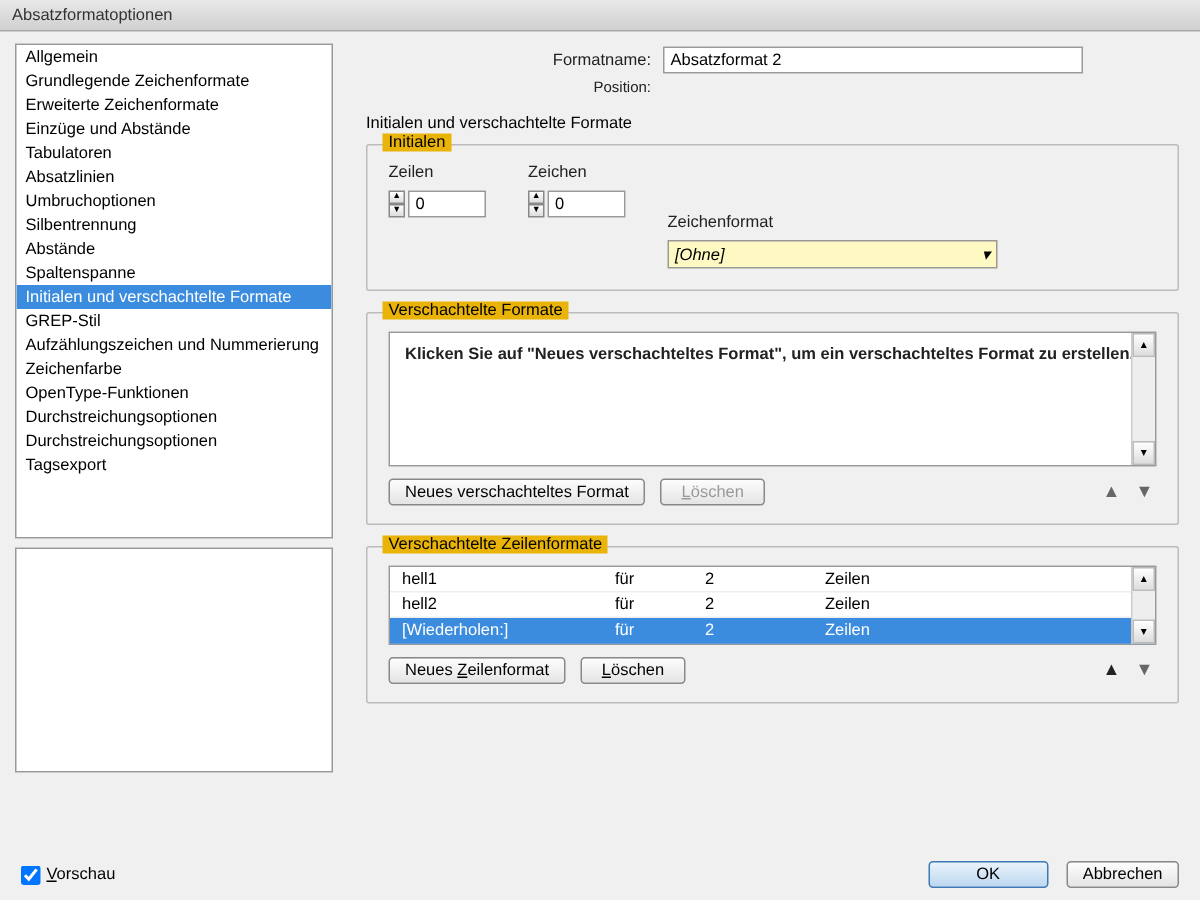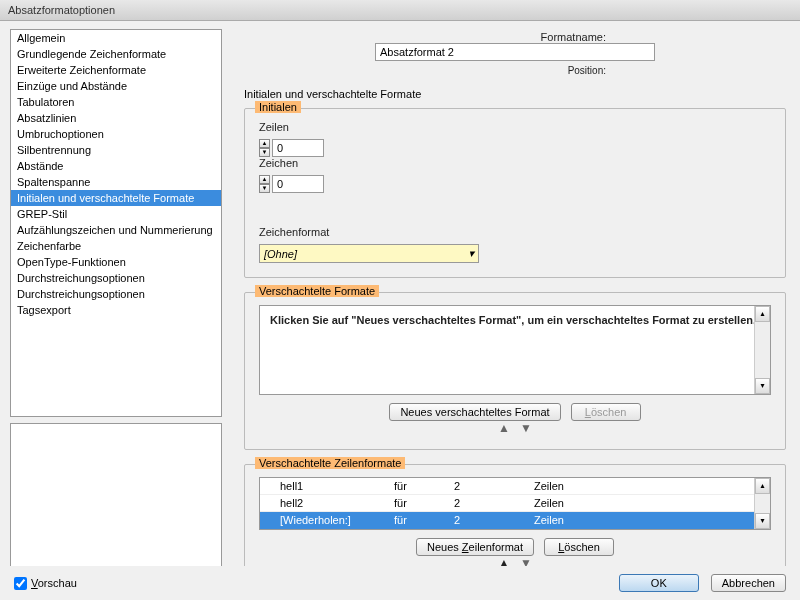--- a/index.html
+++ b/index.html
@@ -1,52 +1,52 @@
 <!DOCTYPE html>
 <html><head>
 <meta charset="utf-8">
 <style>
 * { box-sizing: border-box; font-family: "Segoe UI", Tahoma, sans-serif; font-size: 11px; }
 body { margin: 0; background: #f0f0f0; width: 800px; height: 600px; overflow: hidden; }
 .titlebar { background: linear-gradient(to bottom, #e8e8e8, #d0d0d0); padding: 4px 8px; color: #333; border-bottom: 1px solid #aaa; }
 .main { display: flex; height: 540px; }
 .sidebar { width: 222px; padding: 8px 0 8px 10px; }
-.sidebar-list { border: 1px solid #999; background: #fff; height: 388px; overflow: hidden; }
+.sidebar-list { border: 1px solid #999; background: #fff; height: 330px; overflow: hidden; }
 .sidebar-item { padding: 2px 6px; cursor: default; white-space: nowrap; overflow: hidden; }
 .sidebar-item.selected { background: #3b8cde; color: #fff; }
 .sidebar-extra { border: 1px solid #999; background: #fff; height: 150px; margin-top: 6px; }
 .content { flex: 1; padding: 10px 14px 10px 22px; }
-.row { display: flex; align-items: center; margin-bottom: 4px; flex-direction: column; }
+.row { display: flex; align-items: center; margin-bottom: 4px; }
 .label { color: #222; }
 .right-align { text-align: right; margin-right: 8px; }
 input[type="text"] { border: 1px solid #999; padding: 2px 4px; background: #fff; }
 .section-title { margin: 12px 0 8px 0; }
 .groupbox { border: 1px solid #bbb; border-radius: 2px; padding: 12px 14px 10px 14px; margin-bottom: 14px; position: relative; }
-.groupbox-legend { position: absolute; top: -8px; left: 10px; background: #fdba74; padding: 0 4px; }
+.groupbox-legend { position: absolute; top: -8px; left: 10px; background: #eab308; padding: 0 4px; }
 .field-col { display: flex; flex-direction: column; margin-right: 28px; }
 .field-col .label { margin-bottom: 6px; }
 .spinner { display: flex; align-items: center; }
 .spinner-btns { display: flex; flex-direction: column; margin-right: 2px; }
 .spin { width: 11px; height: 9px; border: 1px solid #888; background: linear-gradient(#fff,#ddd); font-size: 6px; line-height: 6px; text-align: center; cursor: pointer; }
 .spinner input { width: 52px; }
 .select { border: 1px solid #999; background: #fef9c3; padding: 2px 4px; width: 220px; display: flex; justify-content: space-between; align-items: center; cursor: pointer; font-style: italic; }
 .checkbox { display: flex; align-items: center; gap: 4px; }
 .checkbox input { margin: 0; }
 .listbox { border: 1px solid #999; background: #fff; position: relative; }
 .listbox-hint { padding: 8px 10px; font-weight: bold; color: #222; }
 .listbox-scroll { position: absolute; right: 0; top: 0; bottom: 0; width: 16px; background: #eee; border-left: 1px solid #ccc; }
 .scroll-arrow { height: 16px; border: 1px solid #bbb; background: linear-gradient(#fff,#ddd); font-size: 8px; text-align: center; line-height: 14px; cursor: pointer; }
 .btn { border: 1px solid #888; background: linear-gradient(#fdfdfd,#e4e4e4); border-radius: 3px; padding: 2px 10px; cursor: pointer; min-width: 70px; text-align: center; }
 .btn.disabled { color: #9a9a9a; cursor: default; }
 .btn.primary { border: 1px solid #3b78b5; background: linear-gradient(#eaf3fb,#bcd8f0); min-width: 80px; }
 .tri-btn { width: 16px; height: 16px; color: #666; font-size: 12px; text-align: center; cursor: pointer; }
 .line-table { border: 1px solid #999; background: #fff; }
 .line-row { display: flex; padding: 2px 8px; border-bottom: 1px solid #eee; }
 .line-row.selected { background: #3b8cde; color: #fff; border-bottom-color: #3b8cde; }
-.line-row > span:nth-child(1){ width: 114px; margin-left: 12px; }
+.line-row > span:nth-child(1){ width: 142px; }
 .line-row > span:nth-child(2){ width: 60px; }
 .line-row > span:nth-child(3){ width: 80px; }
 .line-row > span:nth-child(4){ flex: 1; }
 .footer { position: absolute; bottom: 0; left: 0; right: 0; padding: 8px 14px; display: flex; justify-content: space-between; align-items: center; background: #f0f0f0; }
 .footer-right { display: flex; gap: 12px; }
 .underline-letter { text-decoration: underline; }
 </style>
 </head>
 <body>
 

